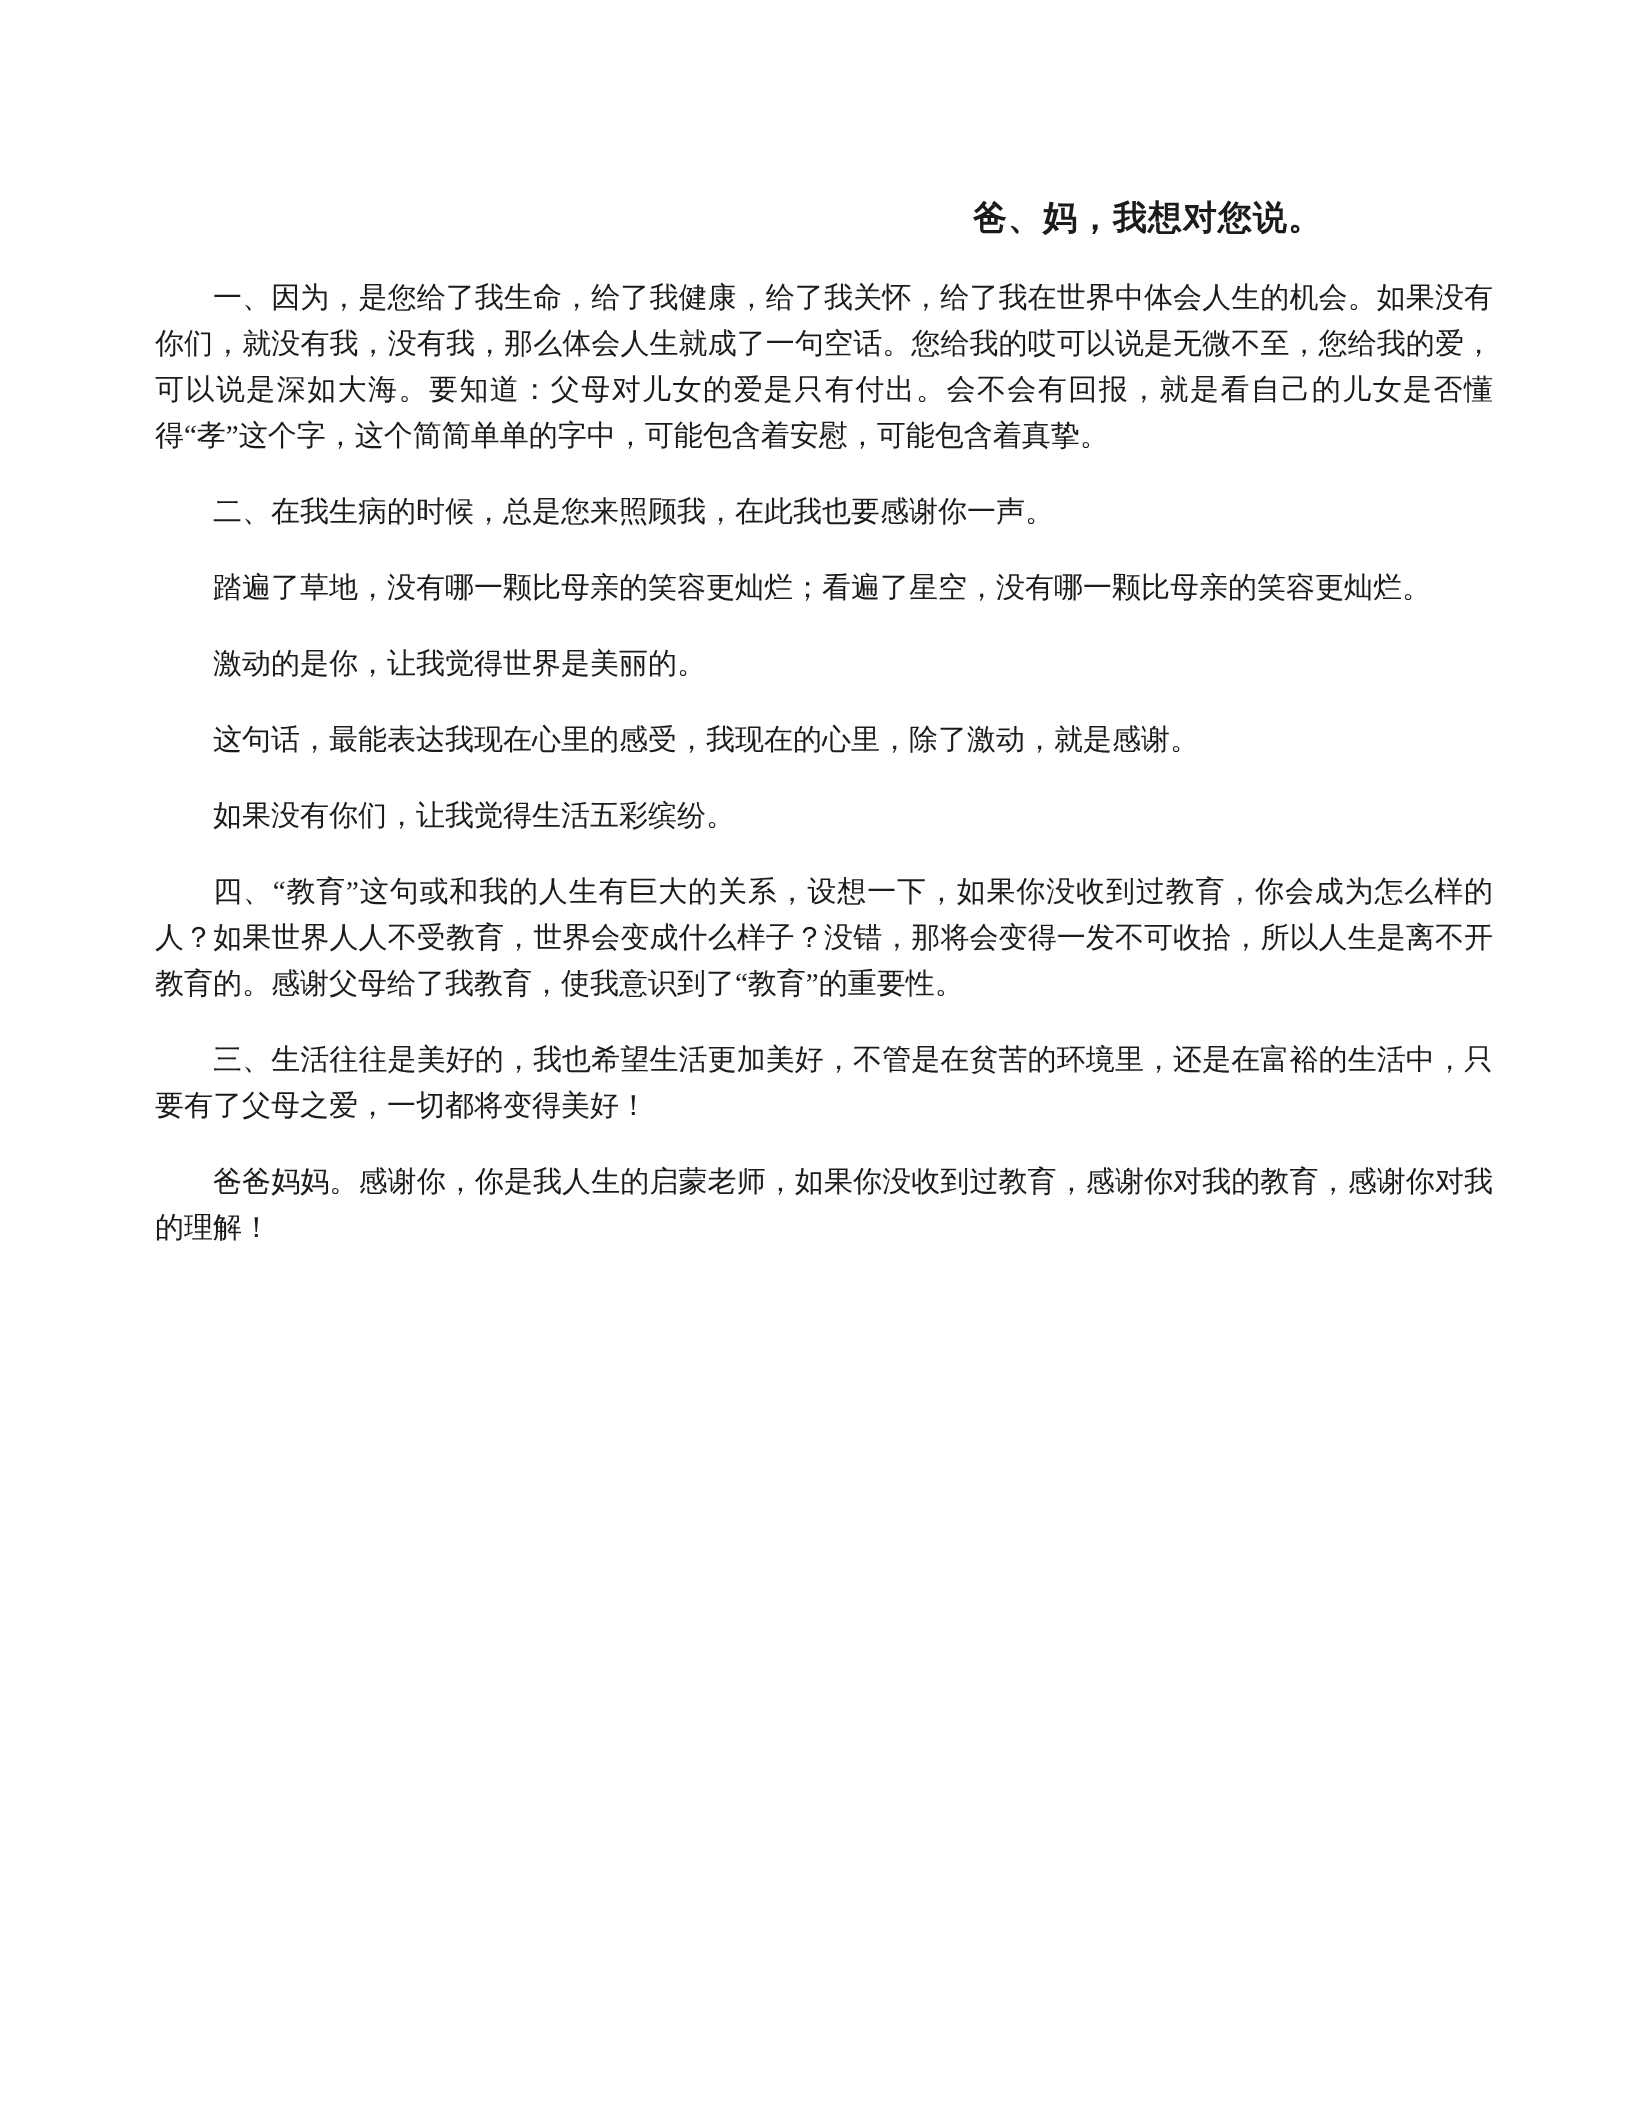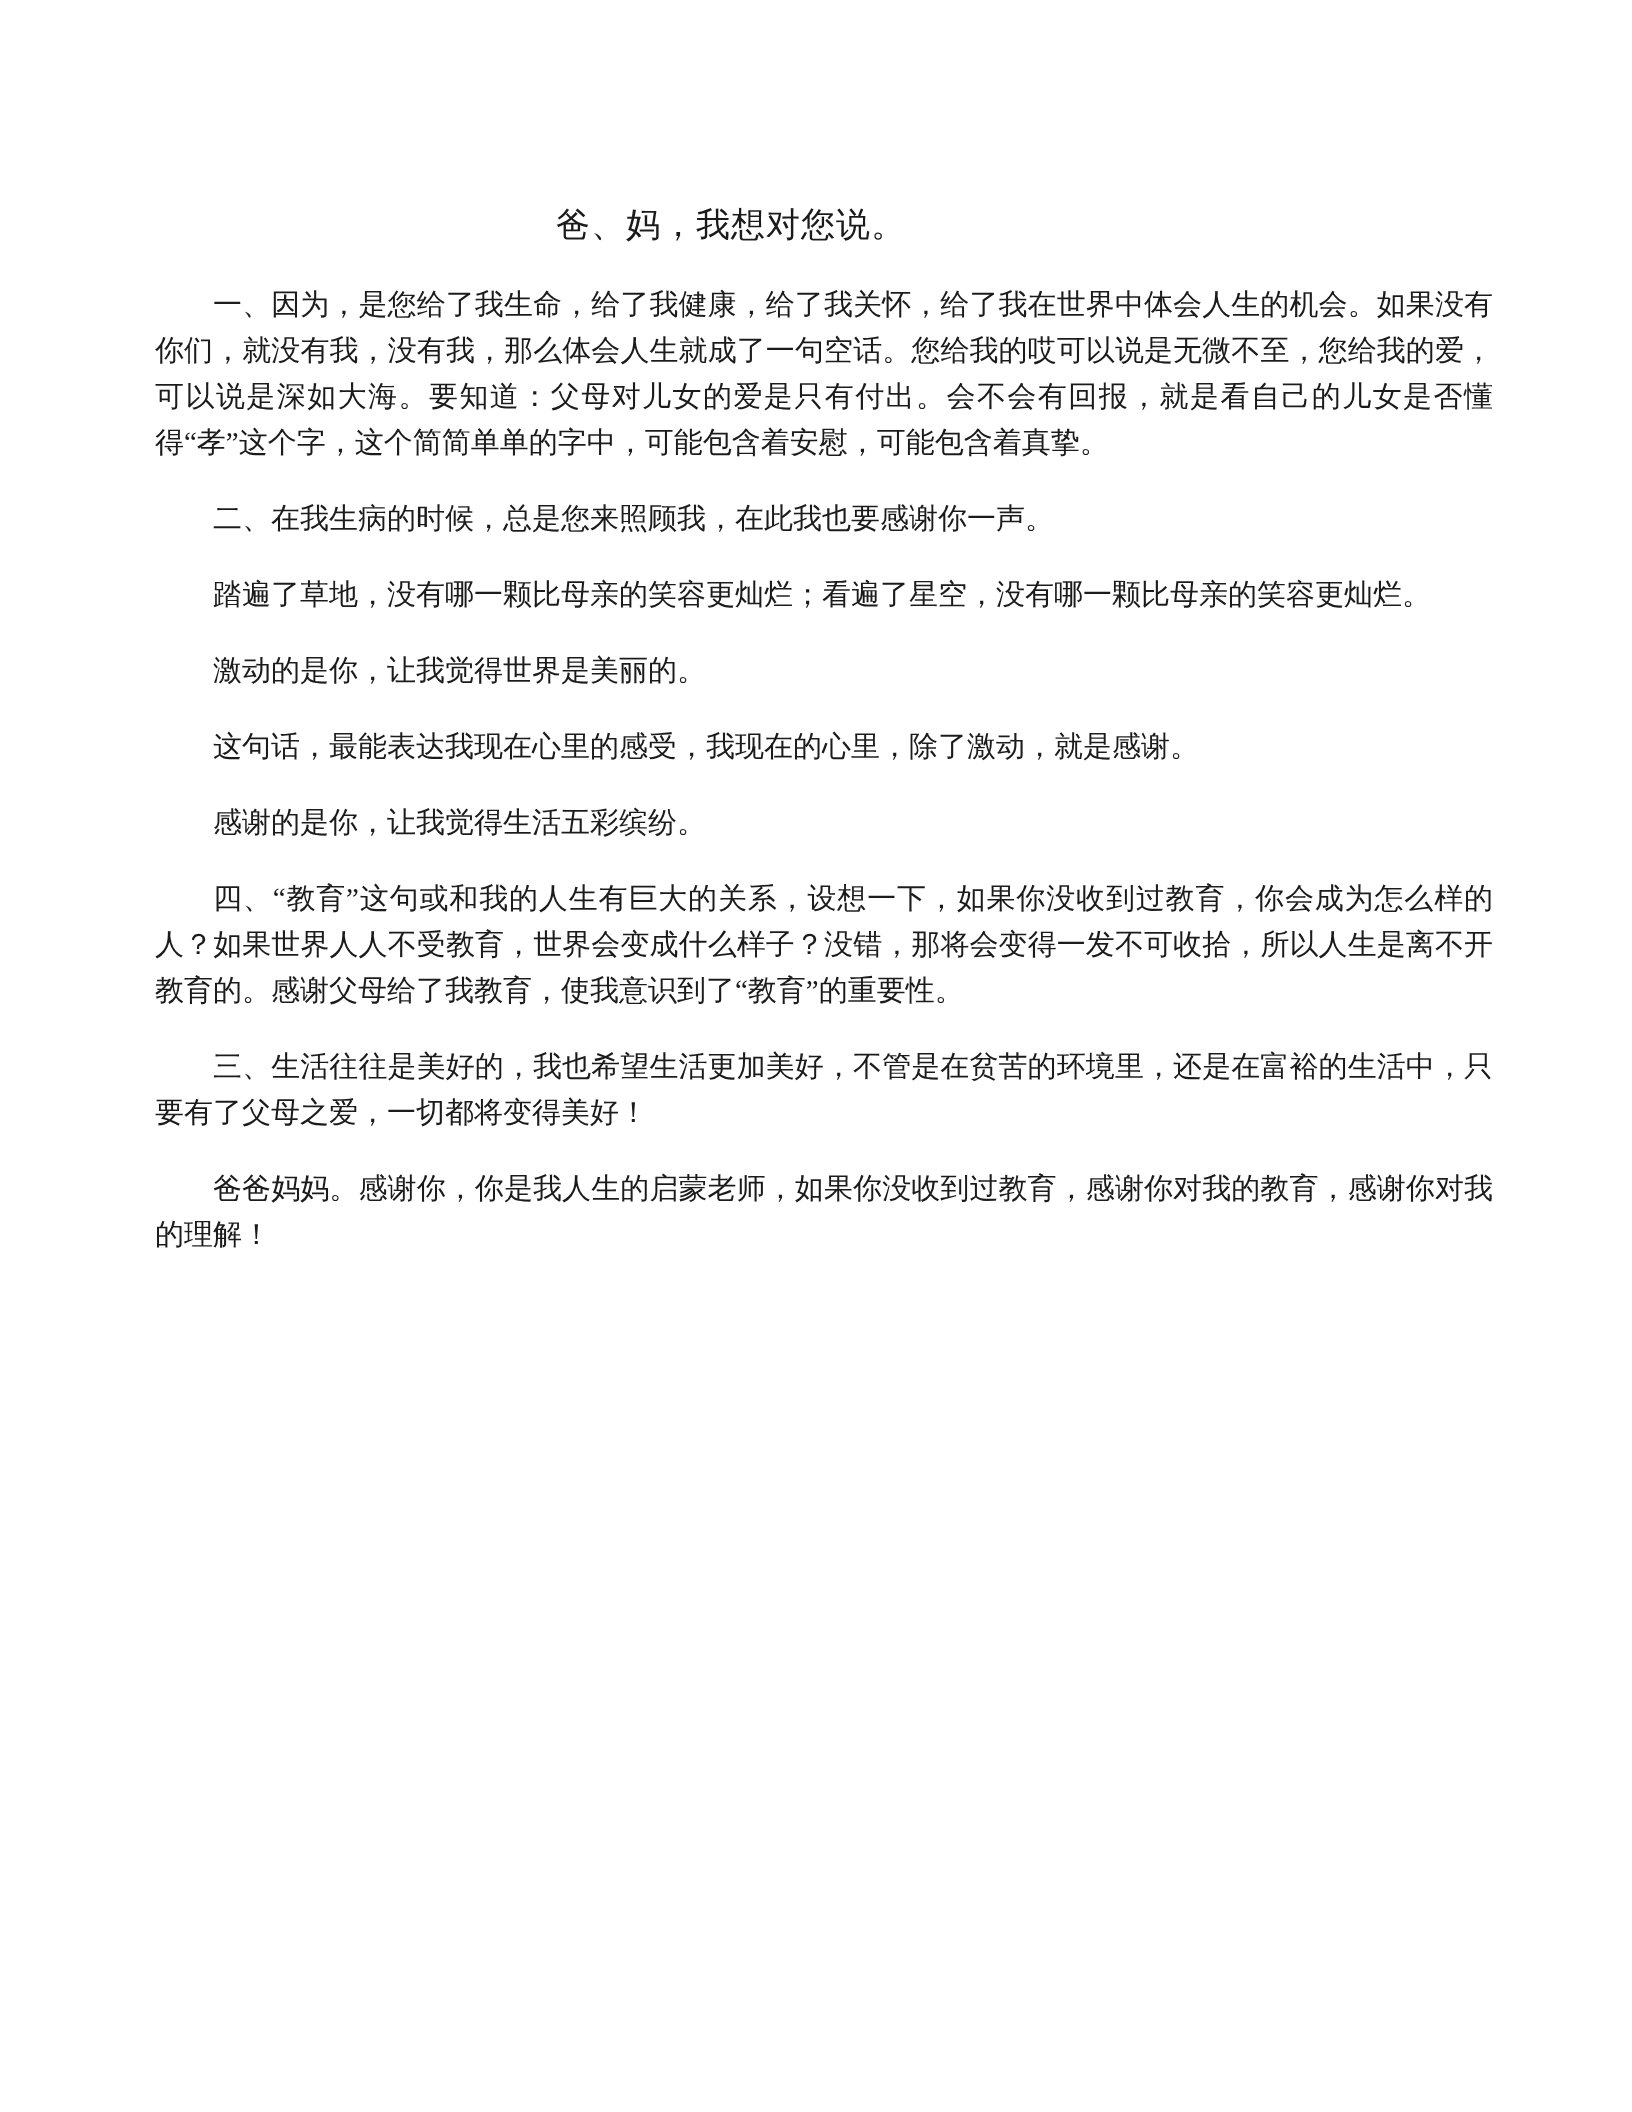--- a/index.html
+++ b/index.html
@@ -17,26 +17,26 @@
   }
   .page {
     position: absolute;
     inset: 0;
     background: #ffffff;
     box-sizing: border-box;
     padding: 192px 139px 0 139px;
   }
   .doc-title {
     font-size: 34px;
-    font-weight: normal;
+    font-weight: bold;
     line-height: 44px;
-    text-align: center;
+    text-align: right;
     
     padding-right: 170px;
-    margin: 11px 0 34px 0;
+    margin: 4px 0 34px 0;
     letter-spacing: 1px;
   }
   .para {
     font-size: 29px;
     line-height: 46px;
     margin: 0 0 30px 16px;
     text-align: justify;
     text-justify: inter-character;
     text-indent: 2em;
     word-break: break-all;
@@ -46,17 +46,17 @@
 <body>
 
 <div class="page">
   <h1 class="doc-title">爸、妈，我想对您说。</h1>
 
   <p class="para">一、因为，是您给了我生命，给了我健康，给了我关怀，给了我在世界中体会人生的机会。如果没有你们，就没有我，没有我，那么体会人生就成了一句空话。您给我的哎可以说是无微不至，您给我的爱，可以说是深如大海。要知道：父母对儿女的爱是只有付出。会不会有回报，就是看自己的儿女是否懂得“孝”这个字，这个简简单单的字中，可能包含着安慰，可能包含着真挚。</p>
   <p class="para">二、在我生病的时候，总是您来照顾我，在此我也要感谢你一声。</p>
   <p class="para">踏遍了草地，没有哪一颗比母亲的笑容更灿烂；看遍了星空，没有哪一颗比母亲的笑容更灿烂。</p>
   <p class="para">激动的是你，让我觉得世界是美丽的。</p>
   <p class="para">这句话，最能表达我现在心里的感受，我现在的心里，除了激动，就是感谢。</p>
-  <p class="para">感谢的是你，让我觉得生活五彩缤纷。</p>
+  <p class="para">如果没有你们，让我觉得生活五彩缤纷。</p>
   <p class="para">四、“教育”这句或和我的人生有巨大的关系，设想一下，如果你没收到过教育，你会成为怎么样的人？如果世界人人不受教育，世界会变成什么样子？没错，那将会变得一发不可收拾，所以人生是离不开教育的。感谢父母给了我教育，使我意识到了“教育”的重要性。</p>
   <p class="para">三、生活往往是美好的，我也希望生活更加美好，不管是在贫苦的环境里，还是在富裕的生活中，只要有了父母之爱，一切都将变得美好！</p>
   <p class="para">爸爸妈妈。感谢你，你是我人生的启蒙老师，如果你没收到过教育，感谢你对我的教育，感谢你对我的理解！</p>
 </div>
 
 </body></html>

